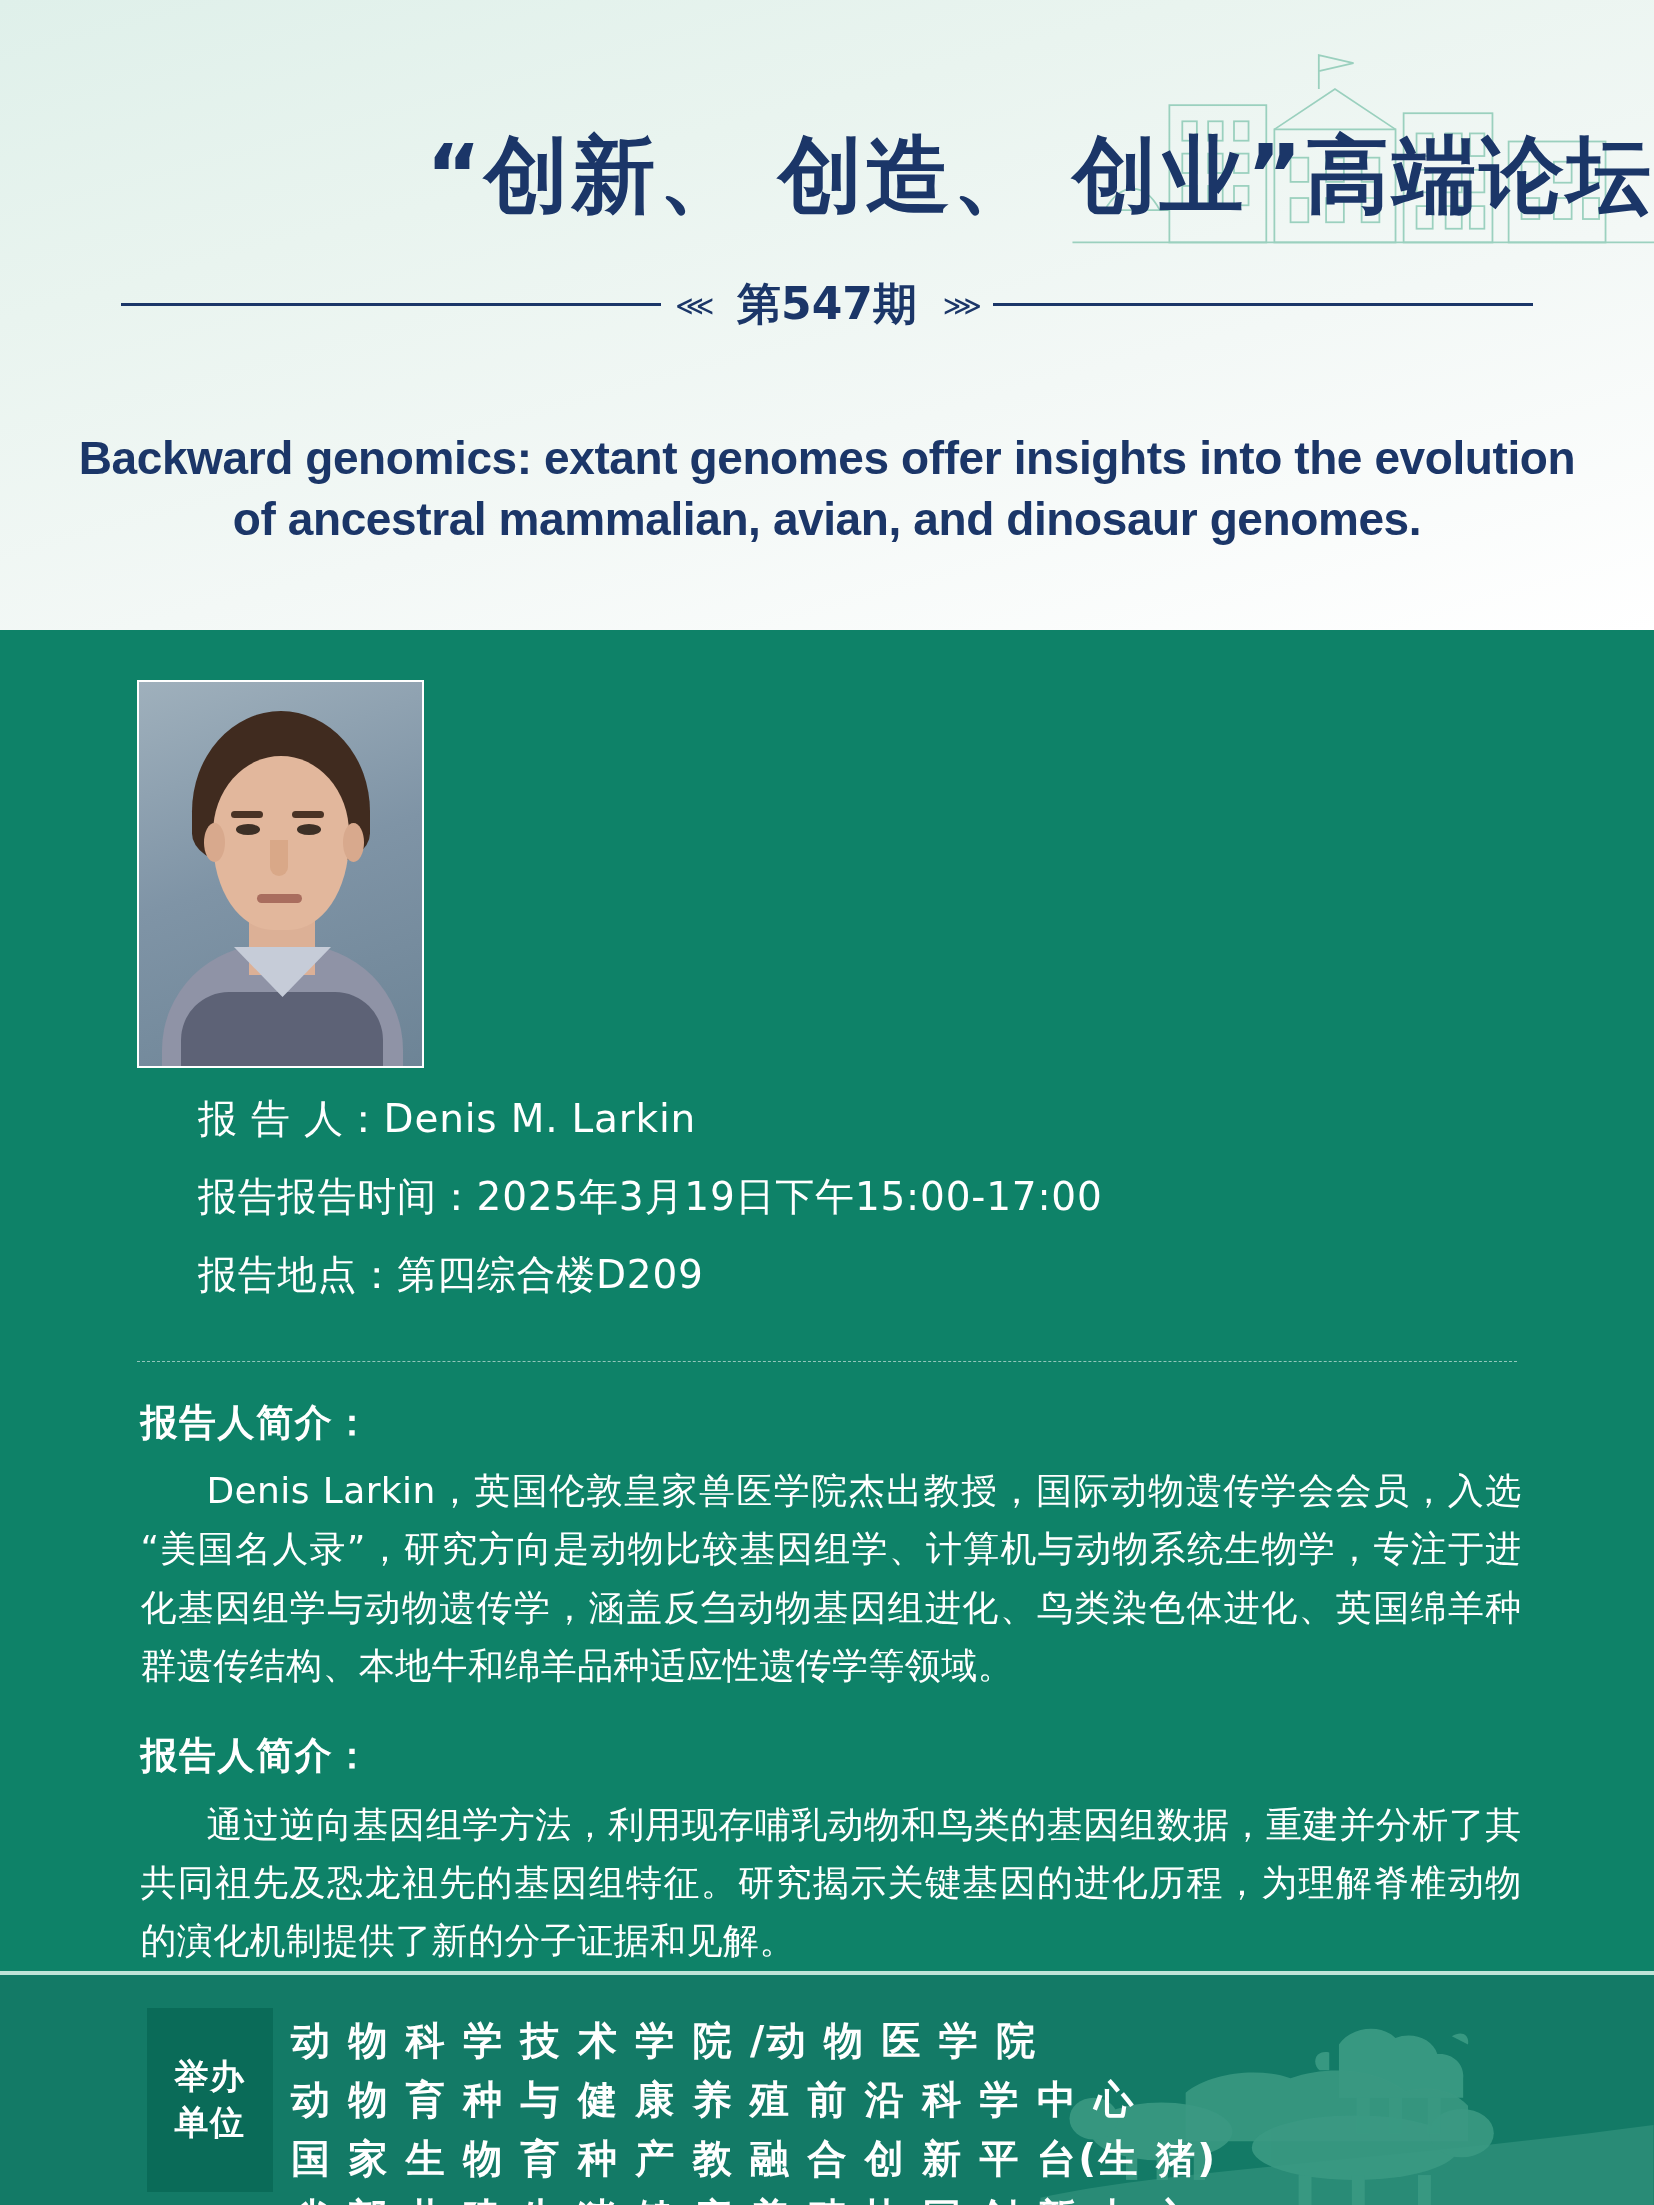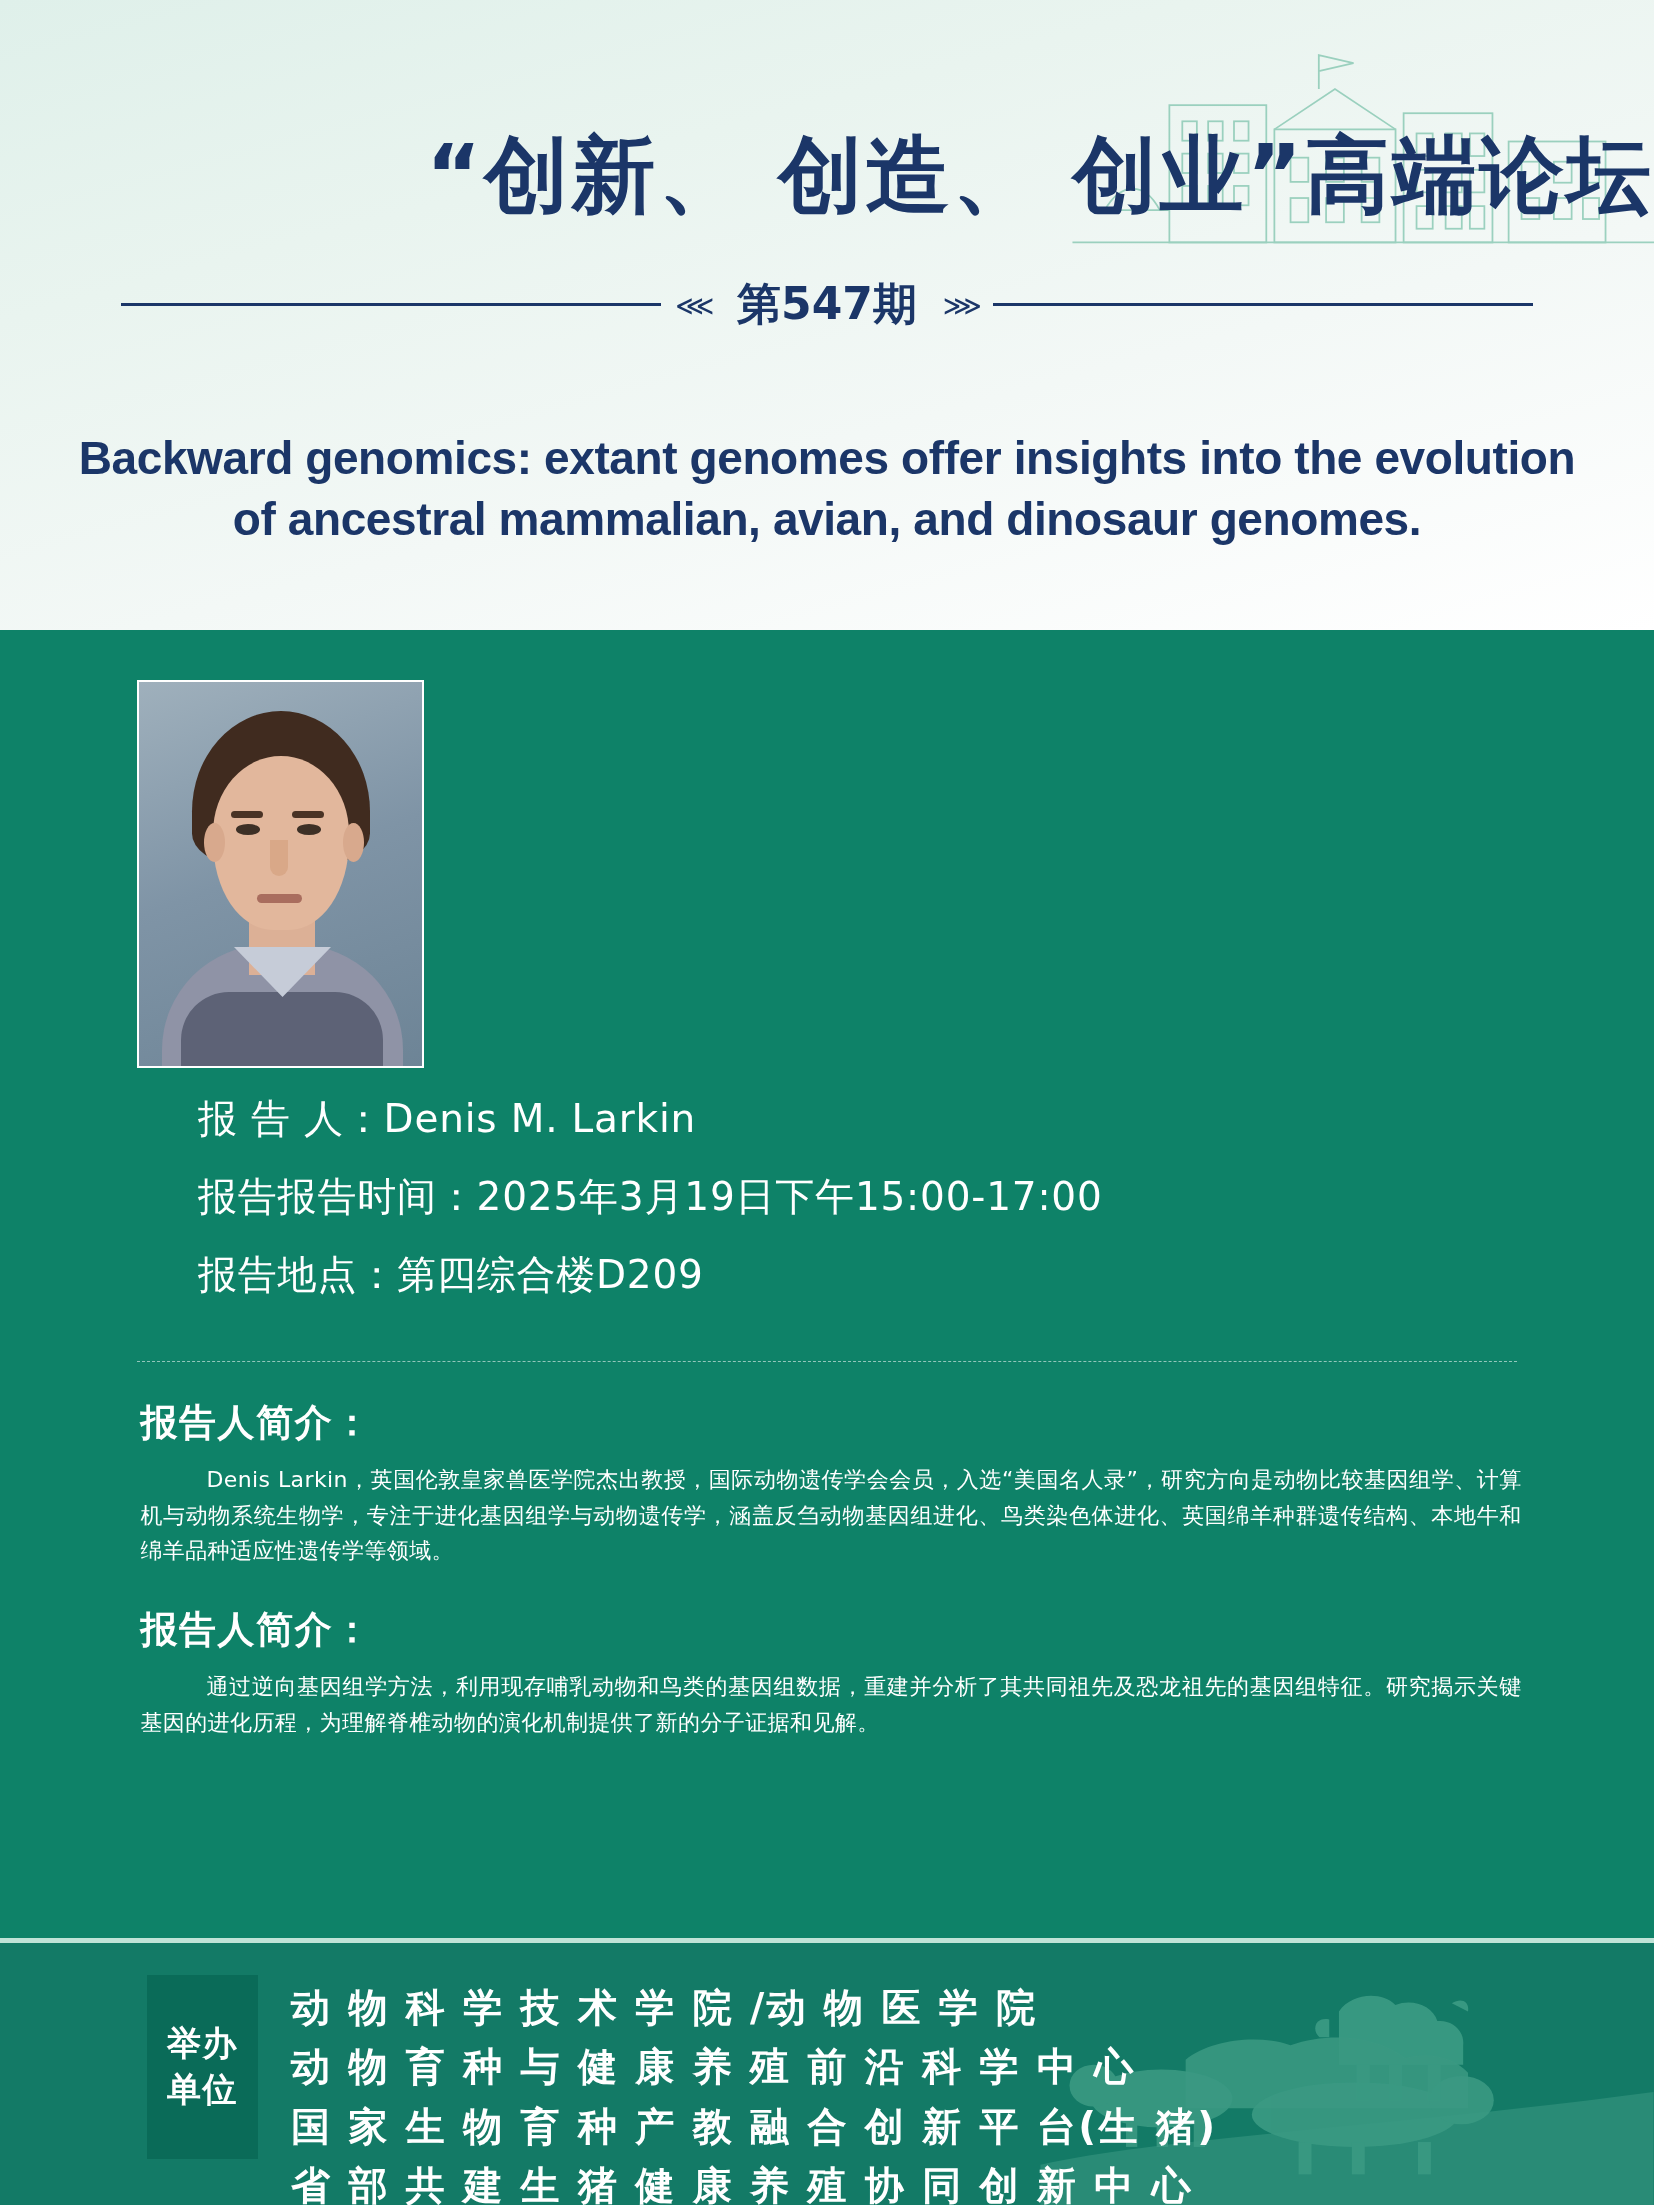--- a/index.html
+++ b/index.html
@@ -234,21 +234,21 @@
   .section-heading {
     font-family: "DejaVu Sans", sans-serif;
     font-weight: bold;
     font-size: 37px;
     color: #ffffff;
     margin: 36px 0 14.5px 19.4px;
     letter-spacing: 1.6px;
   }
   .para {
     font-family: "DejaVu Sans", sans-serif;
-    font-size: 22px;
+    font-size: 36px;
     line-height: 1.62;
     color: #ffffff;
     text-indent: 66px;
     text-align: justify;
     margin: 0 11.3px 0 19.4px;
     letter-spacing: 0.4px;
   }
 
   
   .footer {
@@ -261,21 +261,21 @@
   .footer-topline {
     position: absolute;
     top: 0; left: 0; right: 0;
     height: 4.8px;
     background: #bfe3d7;
   }
   .org-badge {
     position: absolute;
     left: 147px;
     top: 37px;
-    width: 111px;
+    width: 126px;
     height: 184px;
     background: #0a6b58;
     color: #ffffff;
     display: flex;
     flex-direction: column;
     align-items: center;
     justify-content: center;
     font-family: "DejaVu Sans", sans-serif;
     font-weight: bold;
     font-size: 34px;

